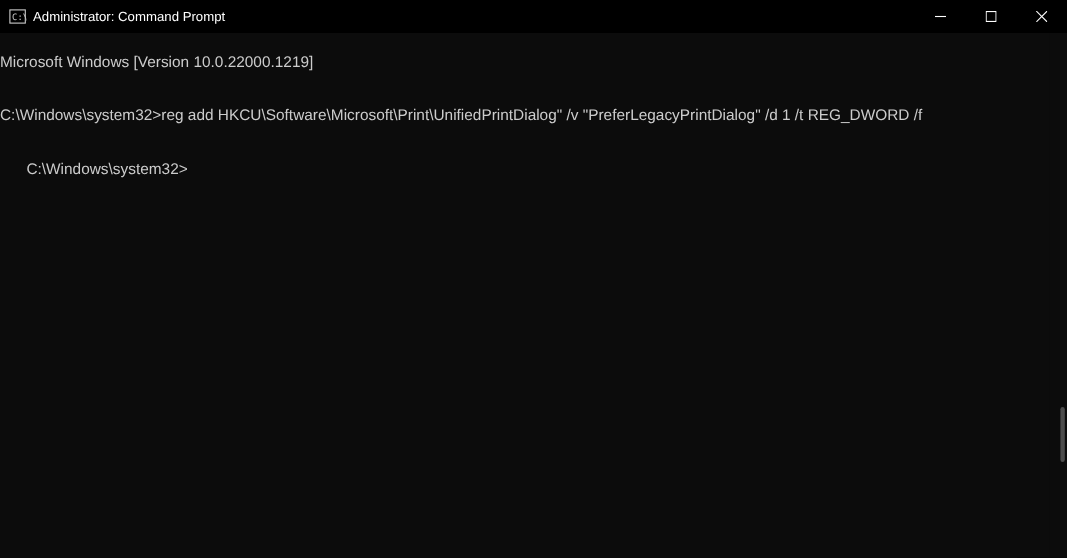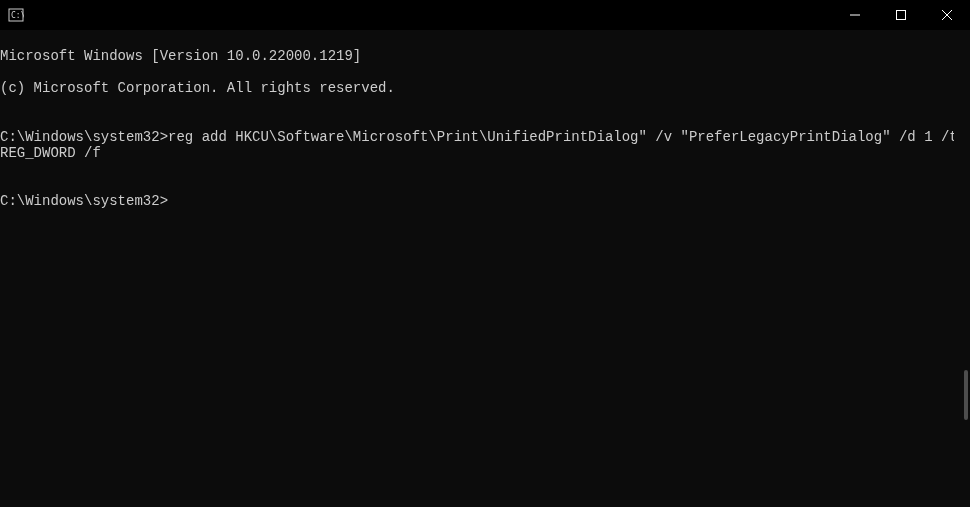--- a/index.html
+++ b/index.html
@@ -61,28 +61,29 @@
     .terminal-content {
       flex: 1;
       background: #0c0c0c;
       color: #cccccc;
       font-size: 14px;
       line-height: 1.15;
       padding: 2px 0 0 0;
       white-space: pre;
       overflow: hidden;
       position: relative;
-      font-family: Liberation Mono, monospace;
+      font-family: Liberation Sans, sans-serif;
     }
     .terminal-line {
       white-space: pre-wrap;
       word-break: break-all;
     }
     .prompt-line {
       display: flex;
+      padding-left: 24px;
     }
     .cursor {
       display: inline-block;
       width: 8px;
       height: 16px;
       background: transparent;
     }
     .scrollbar {
       position: absolute;
       right: 0;
@@ -106,20 +107,21 @@
 
 <div class="window">
   <div class="titlebar">
     <div class="titlebar-left">
       <span class="app-icon">
         <svg width="16" height="16" viewBox="0 0 16 16">
           <rect x="1" y="2" width="14" height="12" fill="none" stroke="#ccc" stroke-width="1"></rect>
           <text x="3" y="11" font-size="8" fill="#ccc" font-family="monospace">C:\</text>
         </svg>
       </span>
+      <span>Administrator: Command Prompt</span>
     </div>
     <div class="titlebar-controls">
       <div class="titlebar-btn">
         <svg width="10" height="10" viewBox="0 0 10 10">
           <line x1="0" y1="5" x2="10" y2="5" stroke="#fff" stroke-width="1"></line>
         </svg>
       </div>
       <div class="titlebar-btn">
         <svg width="10" height="10" viewBox="0 0 10 10">
           <rect x="0.5" y="0.5" width="9" height="9" fill="none" stroke="#fff" stroke-width="1"></rect>
@@ -128,21 +130,20 @@
       <div class="titlebar-btn close">
         <svg width="10" height="10" viewBox="0 0 10 10">
           <line x1="0" y1="0" x2="10" y2="10" stroke="#fff" stroke-width="1"></line>
           <line x1="10" y1="0" x2="0" y2="10" stroke="#fff" stroke-width="1"></line>
         </svg>
       </div>
     </div>
   </div>
   <div class="terminal-content">
 <div class="terminal-line">Microsoft Windows [Version 10.0.22000.1219]</div>
-<div class="terminal-line">(c) Microsoft Corporation. All rights reserved.</div>
 <div class="terminal-line"></div>
 <div class="terminal-line">C:\Windows\system32&gt;reg add HKCU\Software\Microsoft\Print\UnifiedPrintDialog" /v "PreferLegacyPrintDialog" /d 1 /t REG_DWORD /f</div>
 <div class="terminal-line"></div>
 <div class="terminal-line prompt-line"><span>C:\Windows\system32&gt;</span><span class="cursor"></span></div>
   </div>
   <div class="scrollbar">
     <div class="scrollbar-thumb"></div>
   </div>
 </div>
 

